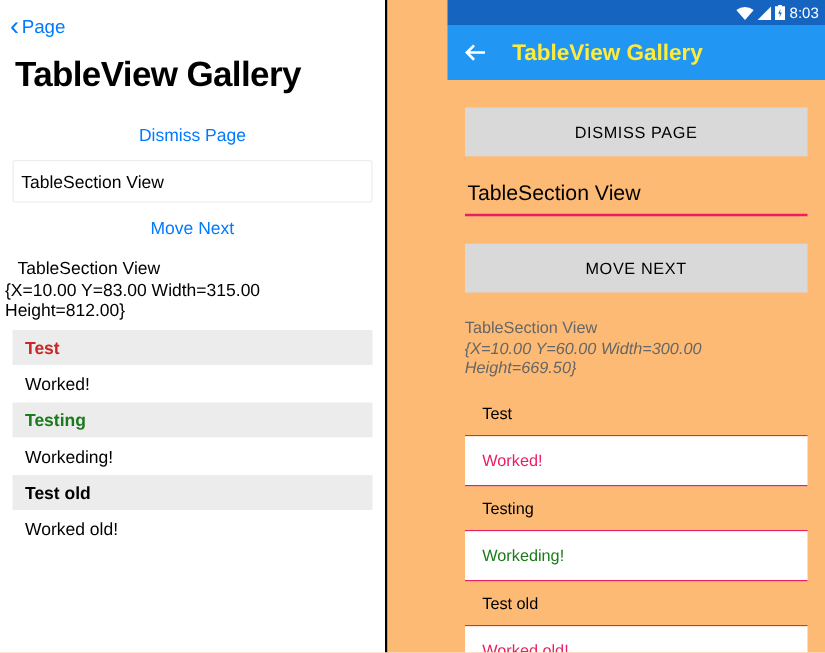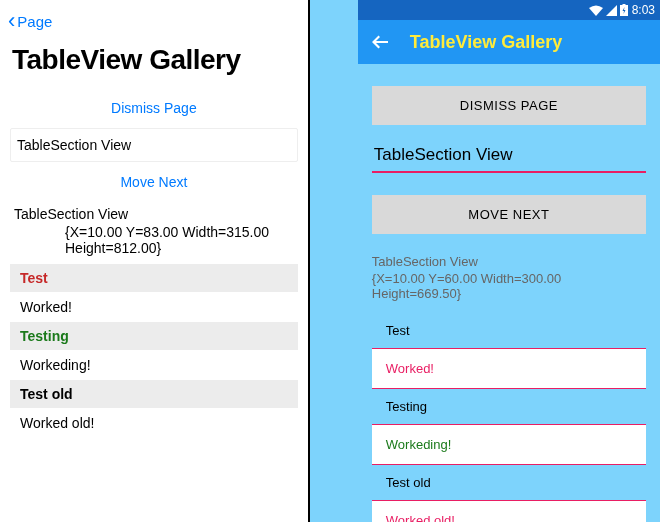--- a/index.html
+++ b/index.html
@@ -1,47 +1,47 @@
 <!DOCTYPE html>
 <html><head>
 <meta charset="utf-8">
 <style>
   * { box-sizing: border-box; margin: 0; padding: 0; }
   body { font-family: -apple-system, Helvetica, Arial, sans-serif; background: #fff; }
   .container { display: flex; width: 660px; height: 522px; }
   .panel { position: relative; overflow: hidden; }
   .ios { width: 330px; border-right: 2px solid #000; background: #fff; }
-  .android { width: 370px; background: #7dd3fc; padding-left: 48px; }
+  .android { width: 370px; background: #fdba74; padding-left: 48px; }
 
   
   .ios-nav { display: flex; align-items: center; padding: 10px 8px 8px; }
   .ios-back { display: flex; align-items: center; color: #007aff; font-size: 15px; cursor: pointer; }
   .ios-chevron { font-size: 22px; line-height: 1; margin-right: 2px; }
   .ios-title { font-size: 28px; font-weight: 700; padding: 4px 12px 14px; letter-spacing: -0.5px; }
   .ios-link { color: #007aff; font-size: 14px; text-align: center; padding: 10px 0; cursor: pointer; }
   .ios-entry { margin: 2px 10px; padding: 8px 6px; font-size: 14px; border: 1px solid #eee; border-radius: 2px; }
   .ios-info { padding: 6px 14px 2px; font-size: 14px; }
-  .ios-bounds { padding: 0 32px 8px; font-size: 14px; margin-left: 33px; }
+  .ios-bounds { padding: 0 4px 8px; font-size: 14px; }
   .ios-list { padding: 0 10px; }
   .ios-header { background: #ececec; padding: 6px 10px; font-weight: 600; font-size: 14px; }
   .ios-row { padding: 7px 10px; font-size: 14px; background: #fff; }
   .red { color: #c62828; }
   .green { color: #1b7a1b; }
 
   
   .android-status { height: 20px; background: #1565c0; color: #fff; display: flex; justify-content: flex-end; align-items: center; padding: 0 5px; font-size: 12px; gap: 4px; }
   .status-icons { display: flex; align-items: center; gap: 3px; }
   .android-appbar { height: 44px; background: #2196f3; display: flex; align-items: center; padding: 0 12px; }
   .android-back { color: #fff; font-size: 20px; cursor: pointer; margin-right: 20px; }
   .android-title { color: #ffeb3b; font-size: 18px; font-weight: 600; }
   .android-content { padding: 0 14px; }
   .android-btn { width: 100%; background: #d9d9d9; border: none; padding: 12px 0; margin-top: 22px; font-size: 13px; font-weight: 500; letter-spacing: 0.5px; text-align: center; cursor: pointer; font-family: inherit; }
   .android-entry { margin-top: 14px; padding: 6px 2px; font-size: 17px; border: none; border-bottom: 2px solid #e91e63; background: transparent; width: 100%; font-family: inherit; }
   .android-info { margin-top: 20px; font-size: 13px; color: #666; }
-  .android-bounds { font-size: 13px; color: #666; margin-top: 2px; }
+  .android-bounds { font-size: 13px; color: #666; margin-top: 2px; font-style: italic; }
   .android-list { margin-top: 12px; }
   .android-header { padding: 10px 14px; font-size: 13px; font-weight: 500; border-bottom: 1px solid #e91e63; }
   .android-row { padding: 12px 14px; font-size: 13px; border-bottom: 1px solid #e91e63; color: #e91e63; background: #fff; }
   .android-row.g { color: #1b7a1b; }
 
   svg { display: block; }
 </style>
 </head>
 <body>
 

